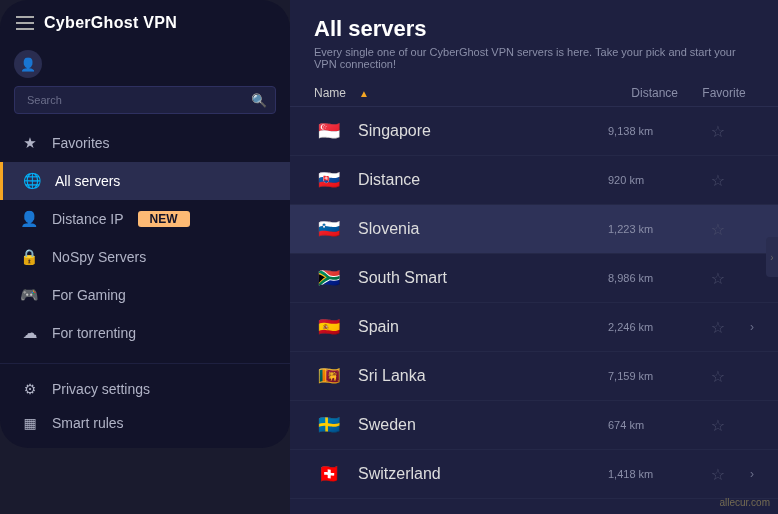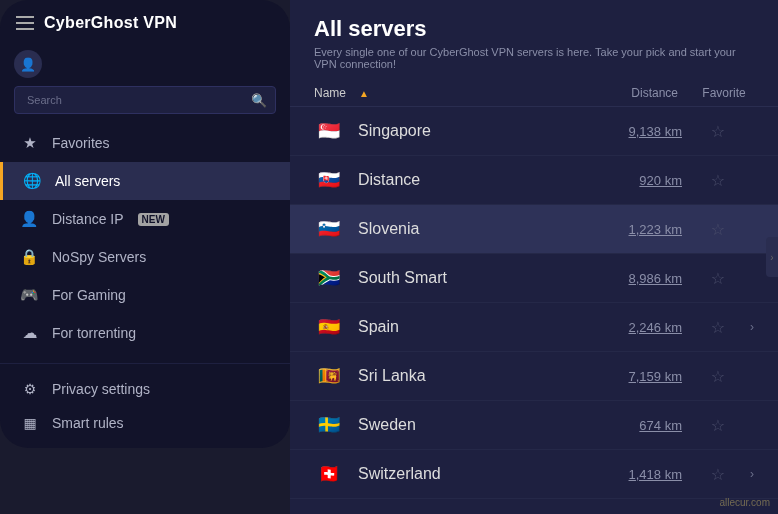--- a/index.html
+++ b/index.html
@@ -96,25 +96,25 @@
       border-left: 3px solid #f5a623;
     }
     .nav-item .nav-icon {
       font-size: 15px;
       width: 20px;
       text-align: center;
       flex-shrink: 0;
     }
 
     .new-badge {
-      background: #a3a3a3;
+      background: #fdba74;
       color: #12132a;
-      font-size: 10px;
+      font-size: 12px;
       font-weight: 700;
-      padding: 1px 4px;
+      padding: 1px 12px;
       border-radius: 3px;
       margin-left: 2px;
       vertical-align: middle;
     }
 
     .sidebar-footer {
       border-top: 1px solid #1e2040;
       padding: 8px 0;
     }
     .sidebar-footer .nav-item {
@@ -196,25 +196,24 @@
       flex-shrink: 0;
     }
 
     .server-name {
       flex: 1;
       font-size: 16px;
       color: #ddd;
     }
     .server-distance {
       width: 90px;
-      text-align: right;
+      text-align: left;
       padding-right: 16px;
-      font-size: 13px;
+      font-size: 11px;
       color: #8a8ea8;
-      text-decoration: underline;
     }
     .server-favorite {
       width: 40px;
       text-align: center;
       font-size: 16px;
       color: #4a4d6a;
     }
     .server-arrow {
       width: 16px;
       font-size: 12px;

